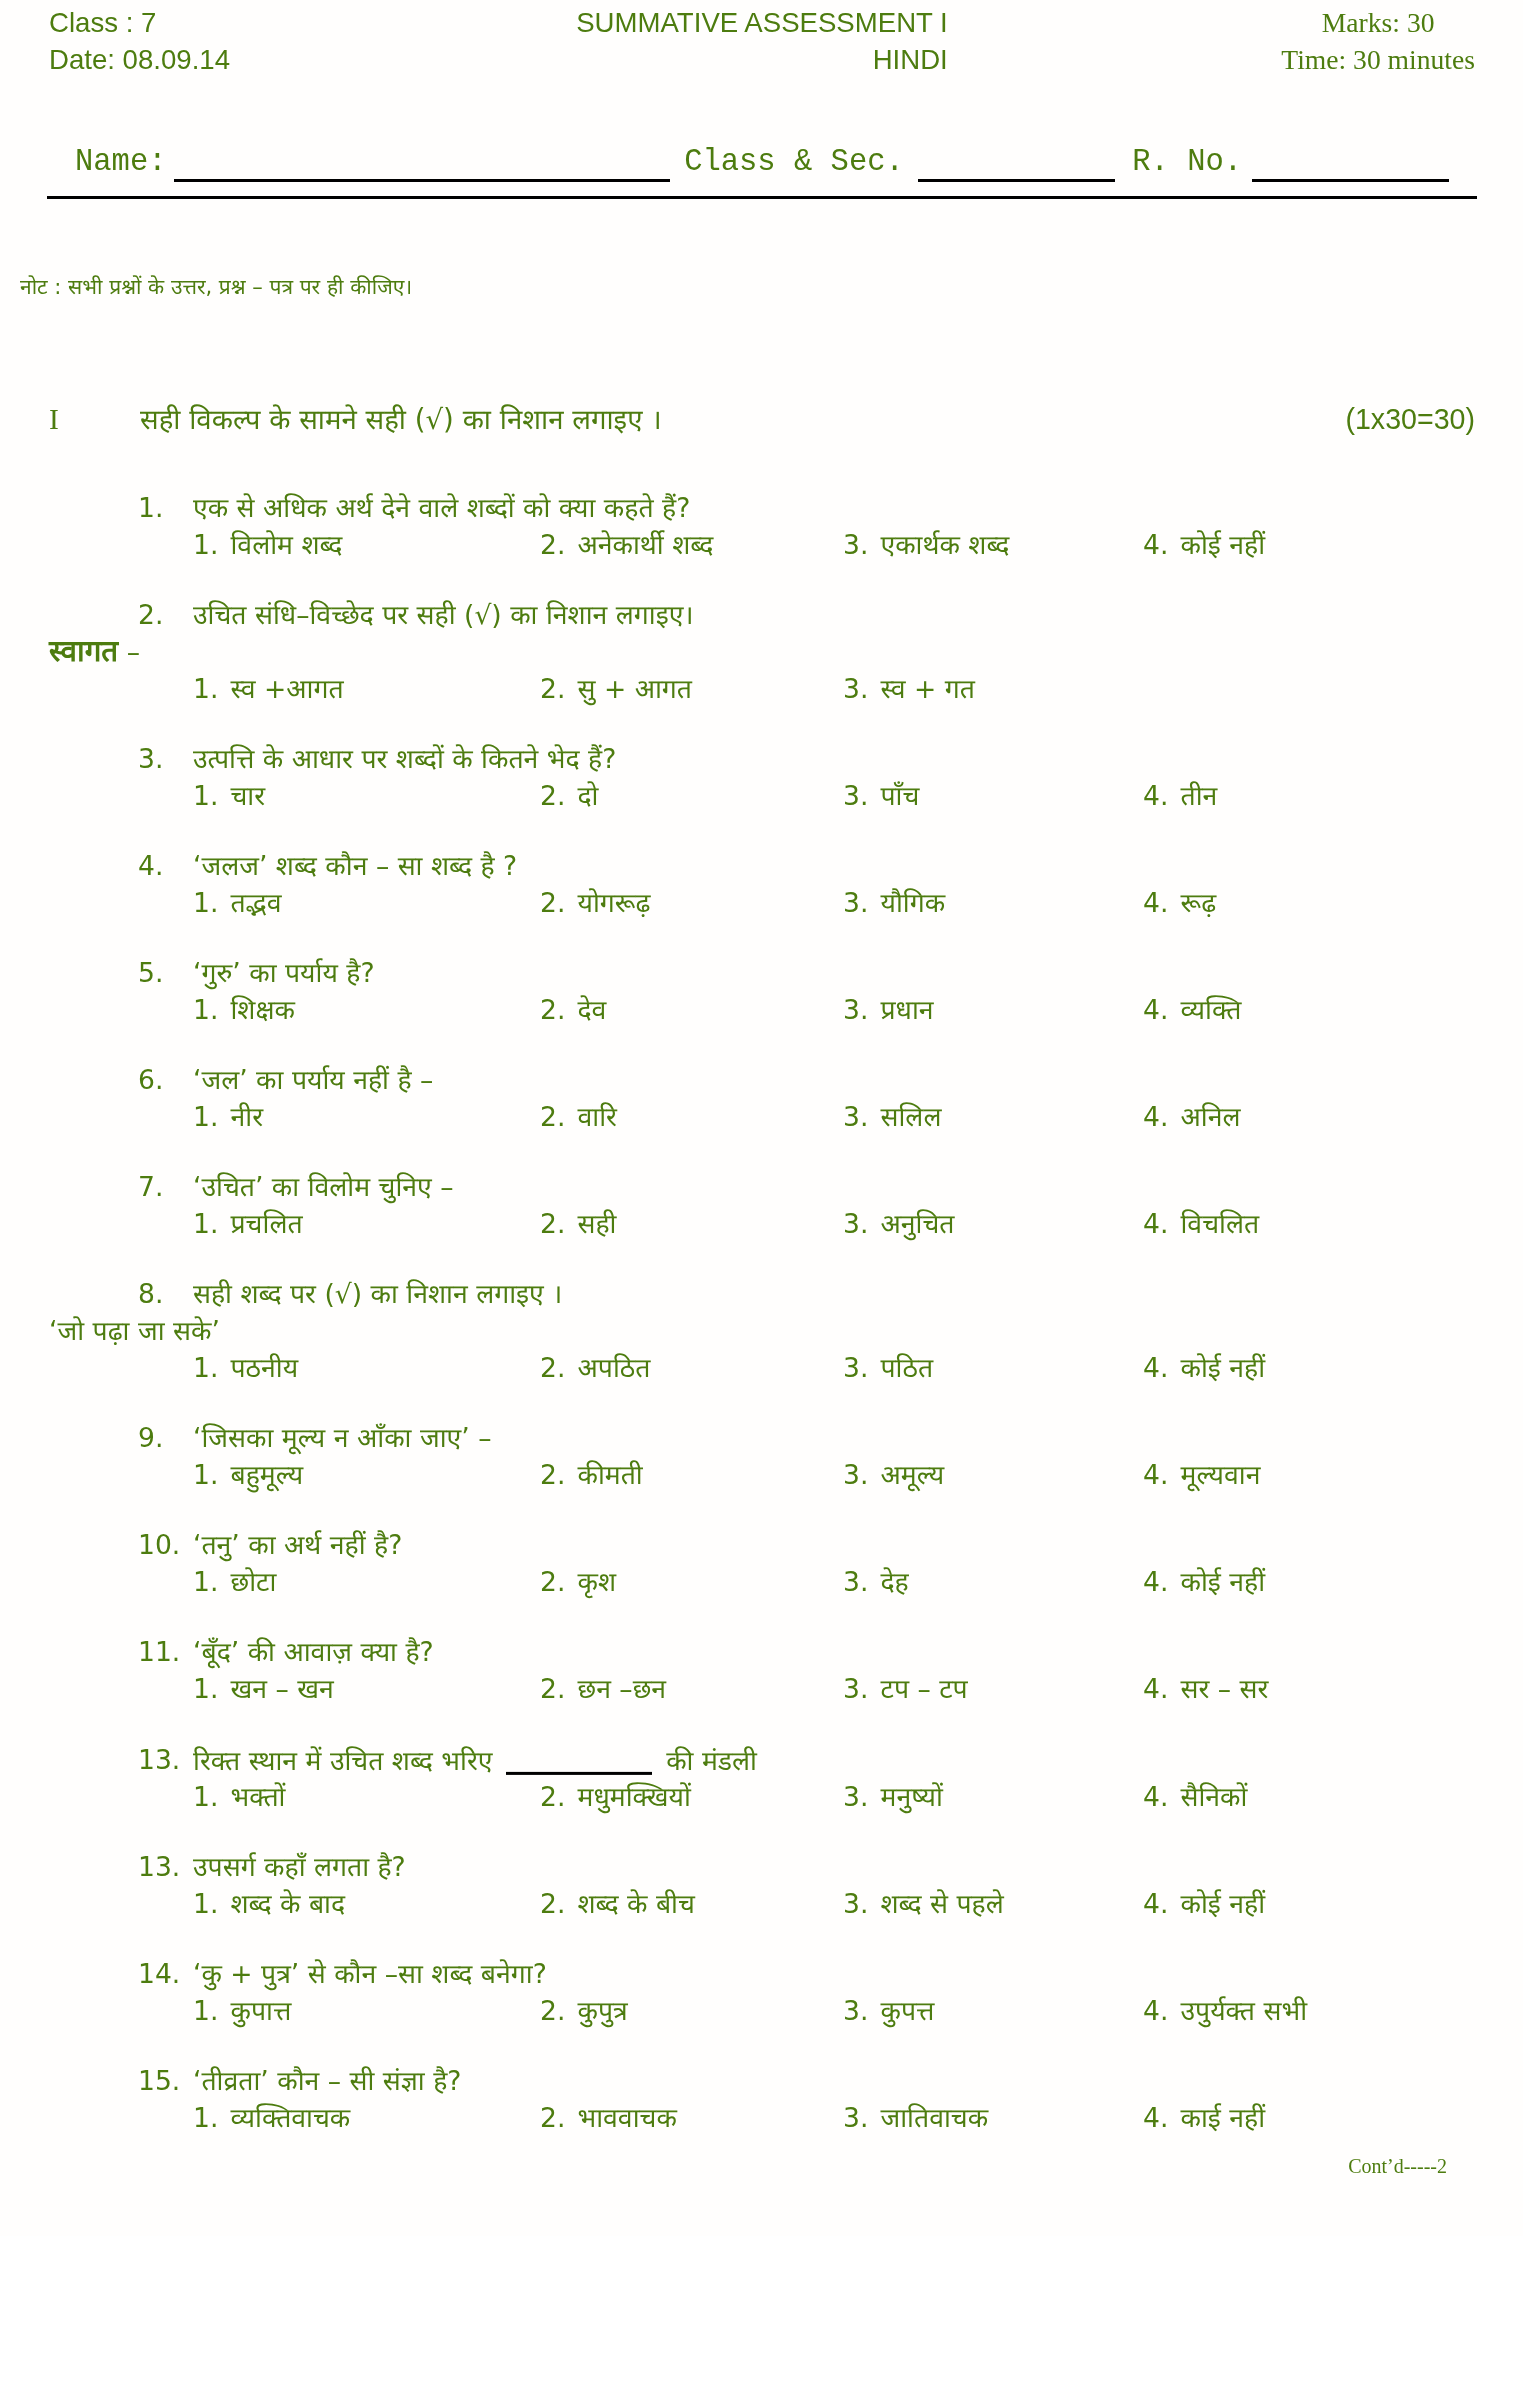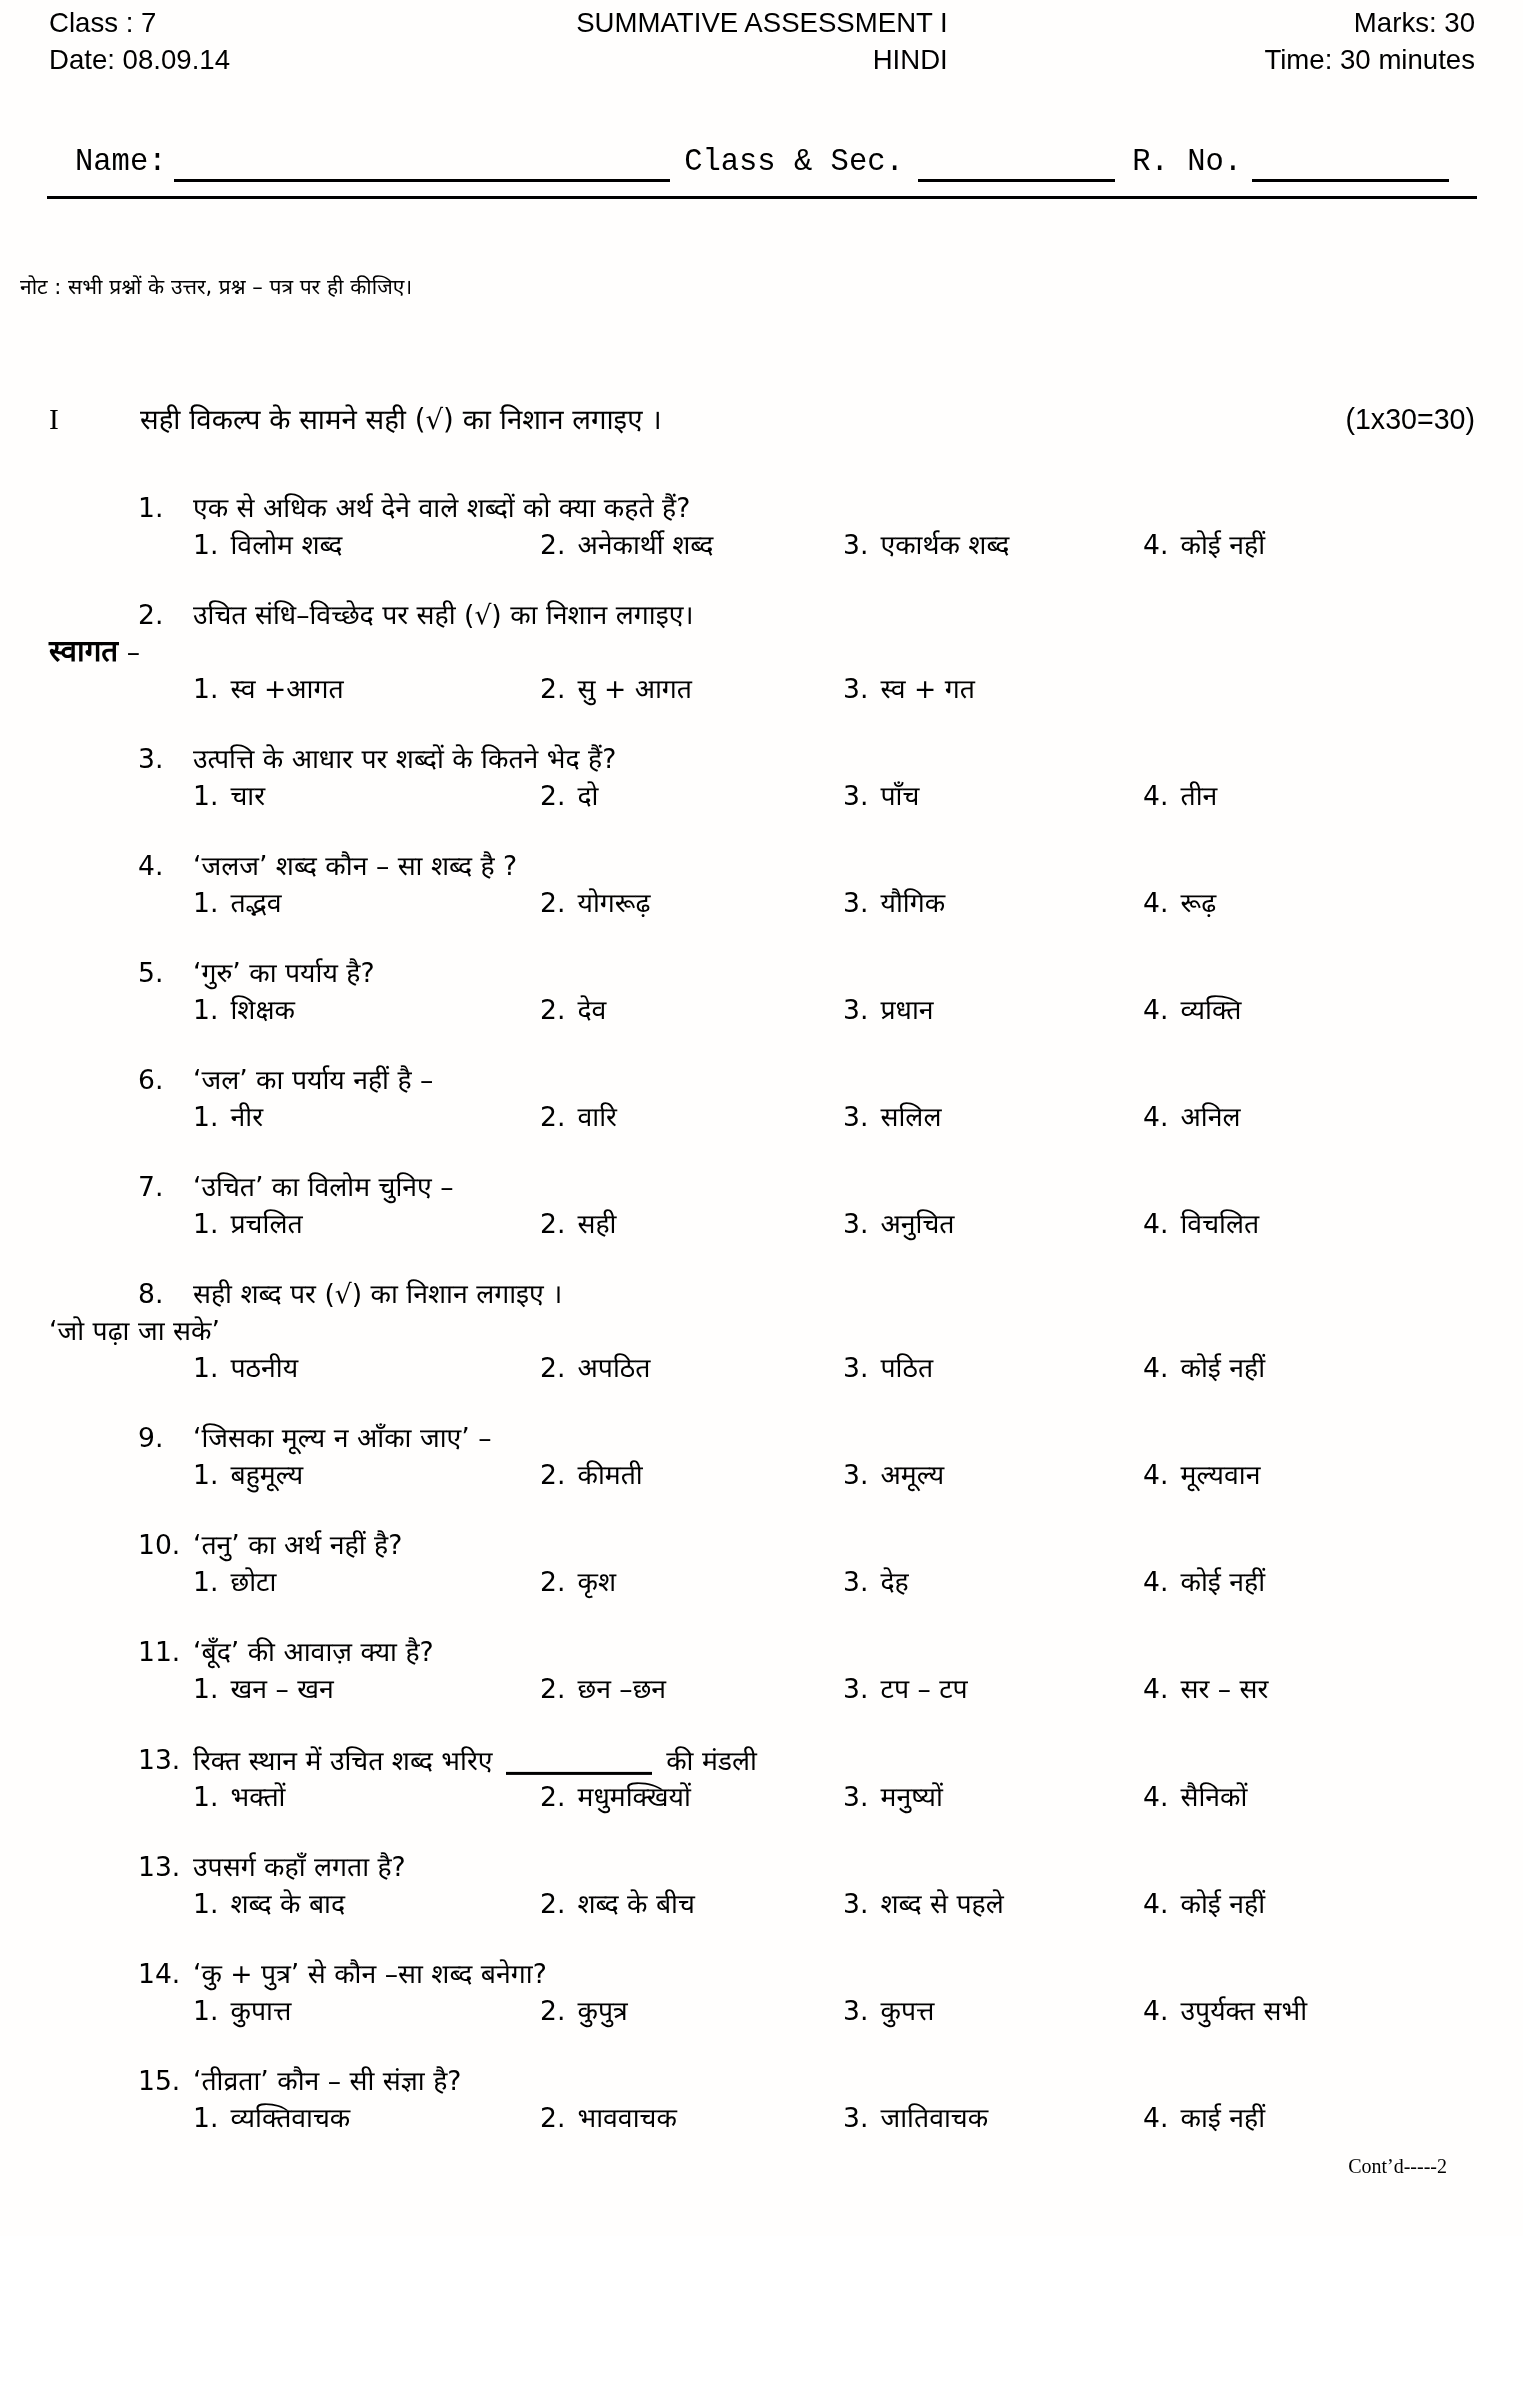--- a/index.html
+++ b/index.html
@@ -1,37 +1,37 @@
 <!DOCTYPE html>
 <html><head>
 <meta charset="utf-8">
 <style>
   * { margin:0; padding:0; box-sizing:border-box; }
   html,body { background:#ffffff; }
   .page {
     position:relative;
     width:1524px; height:2236px;
     background:#fffefd;
-    color:#000000;
+    color:#4d7c0f;
     overflow:hidden;
     font-family:"DejaVu Sans", sans-serif;
   }
   
   .top-header {
     display:grid;
     grid-template-columns:1fr auto 1fr;
     padding:3.9px 49px 0 49px;
     font-family:"Liberation Sans", sans-serif;
     font-size:27.6px; line-height:37px;
     font-stretch:condensed;
   }
   .th-left  { text-align:left; }
   .th-center{ text-align:right; }
   .th-right { text-align:right; }
-  .th-right .inner { display:inline-block; text-align:right; }
+  .th-right .inner { display:inline-block; text-align:center;font-family:Liberation Serif, serif; }
   
   .name-row {
     display:flex; align-items:flex-end;
     padding:0 75px; margin-top:65px;
     font-family:Liberation Mono, monospace;
     font-size:30.5px; line-height:39px;
     white-space:nowrap;
   }
   .u-line { border-bottom:3.9px solid #000; height:35px; display:inline-block; }
   .u-name { flex:1 1 auto; margin:0 13.8px 0 7.9px; max-width:591px; }

